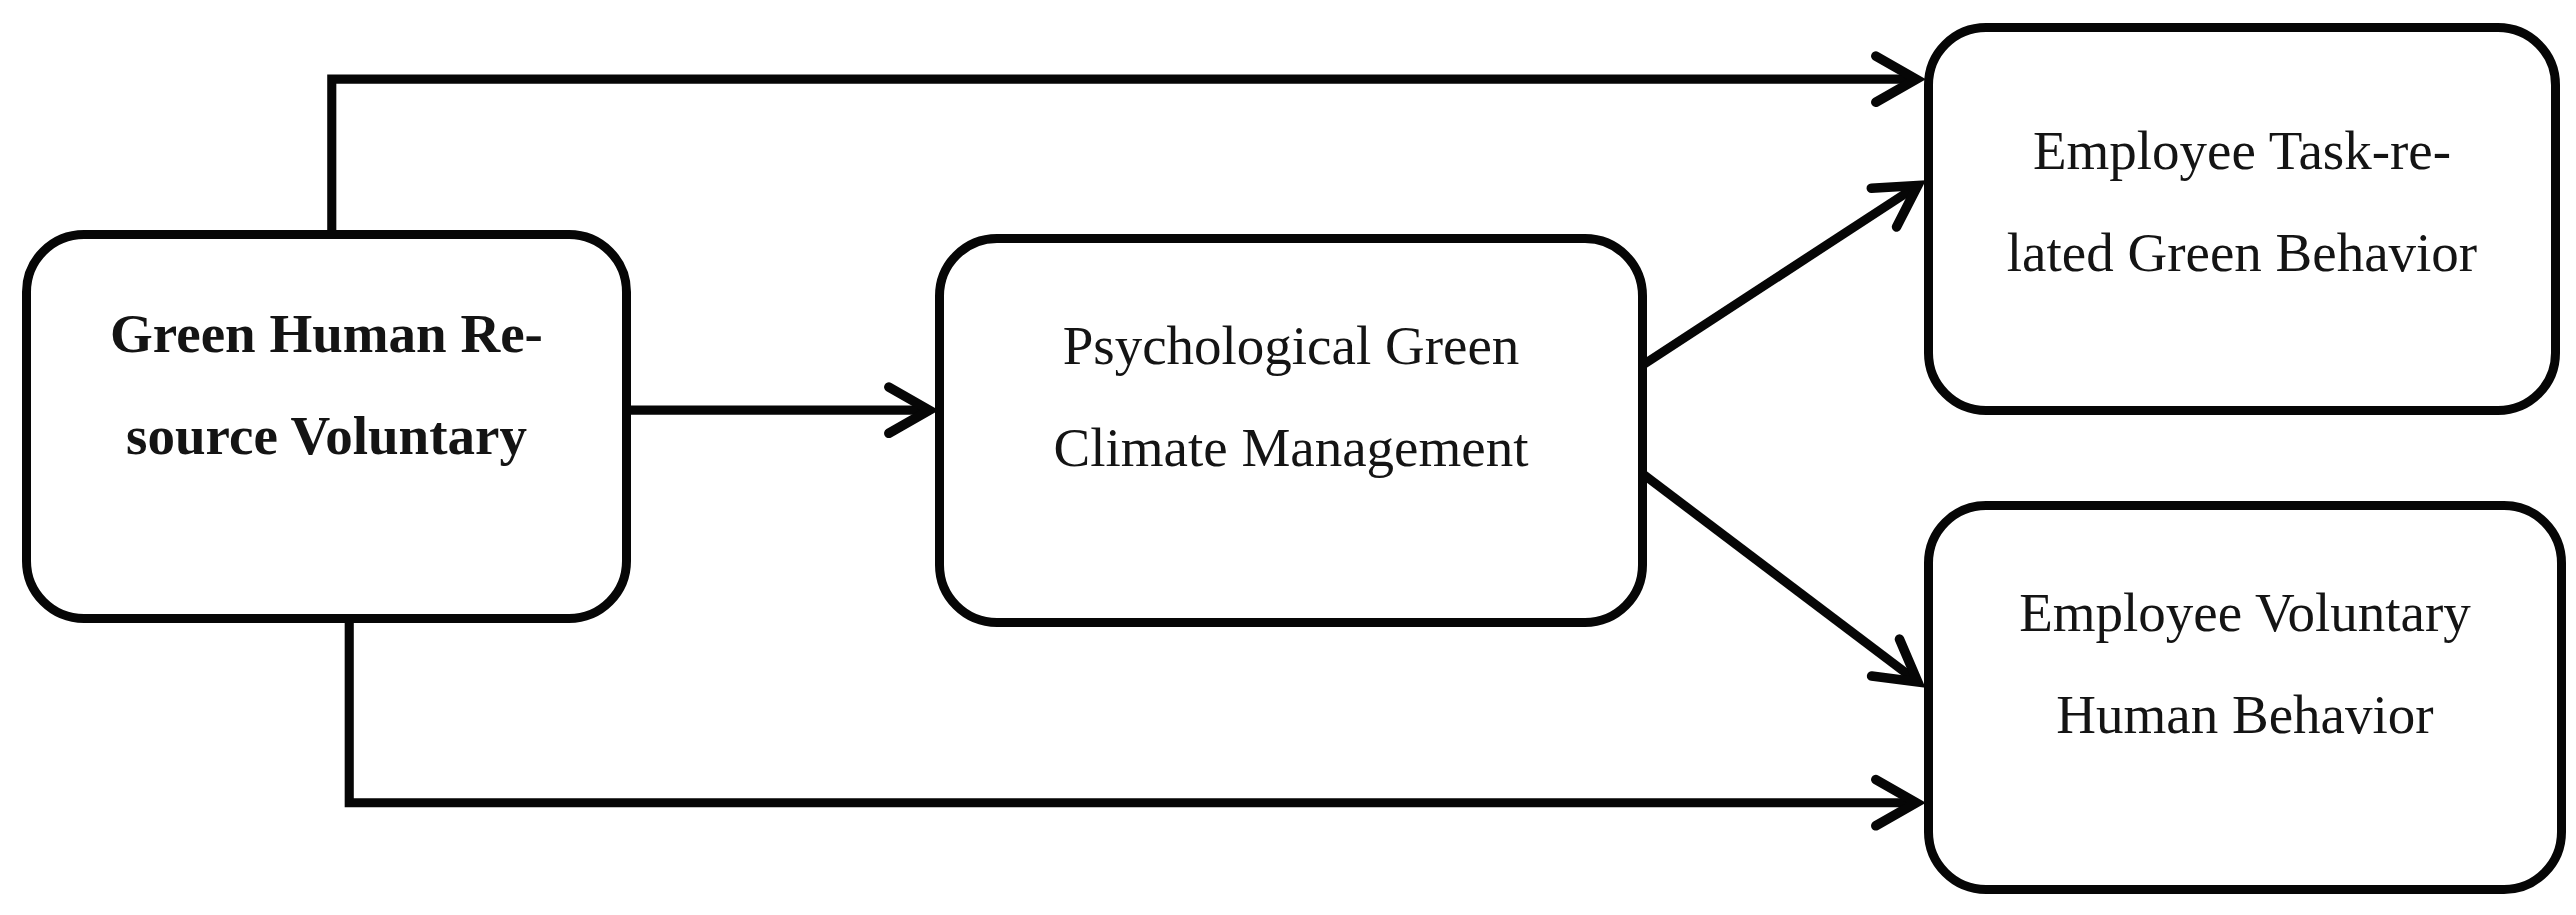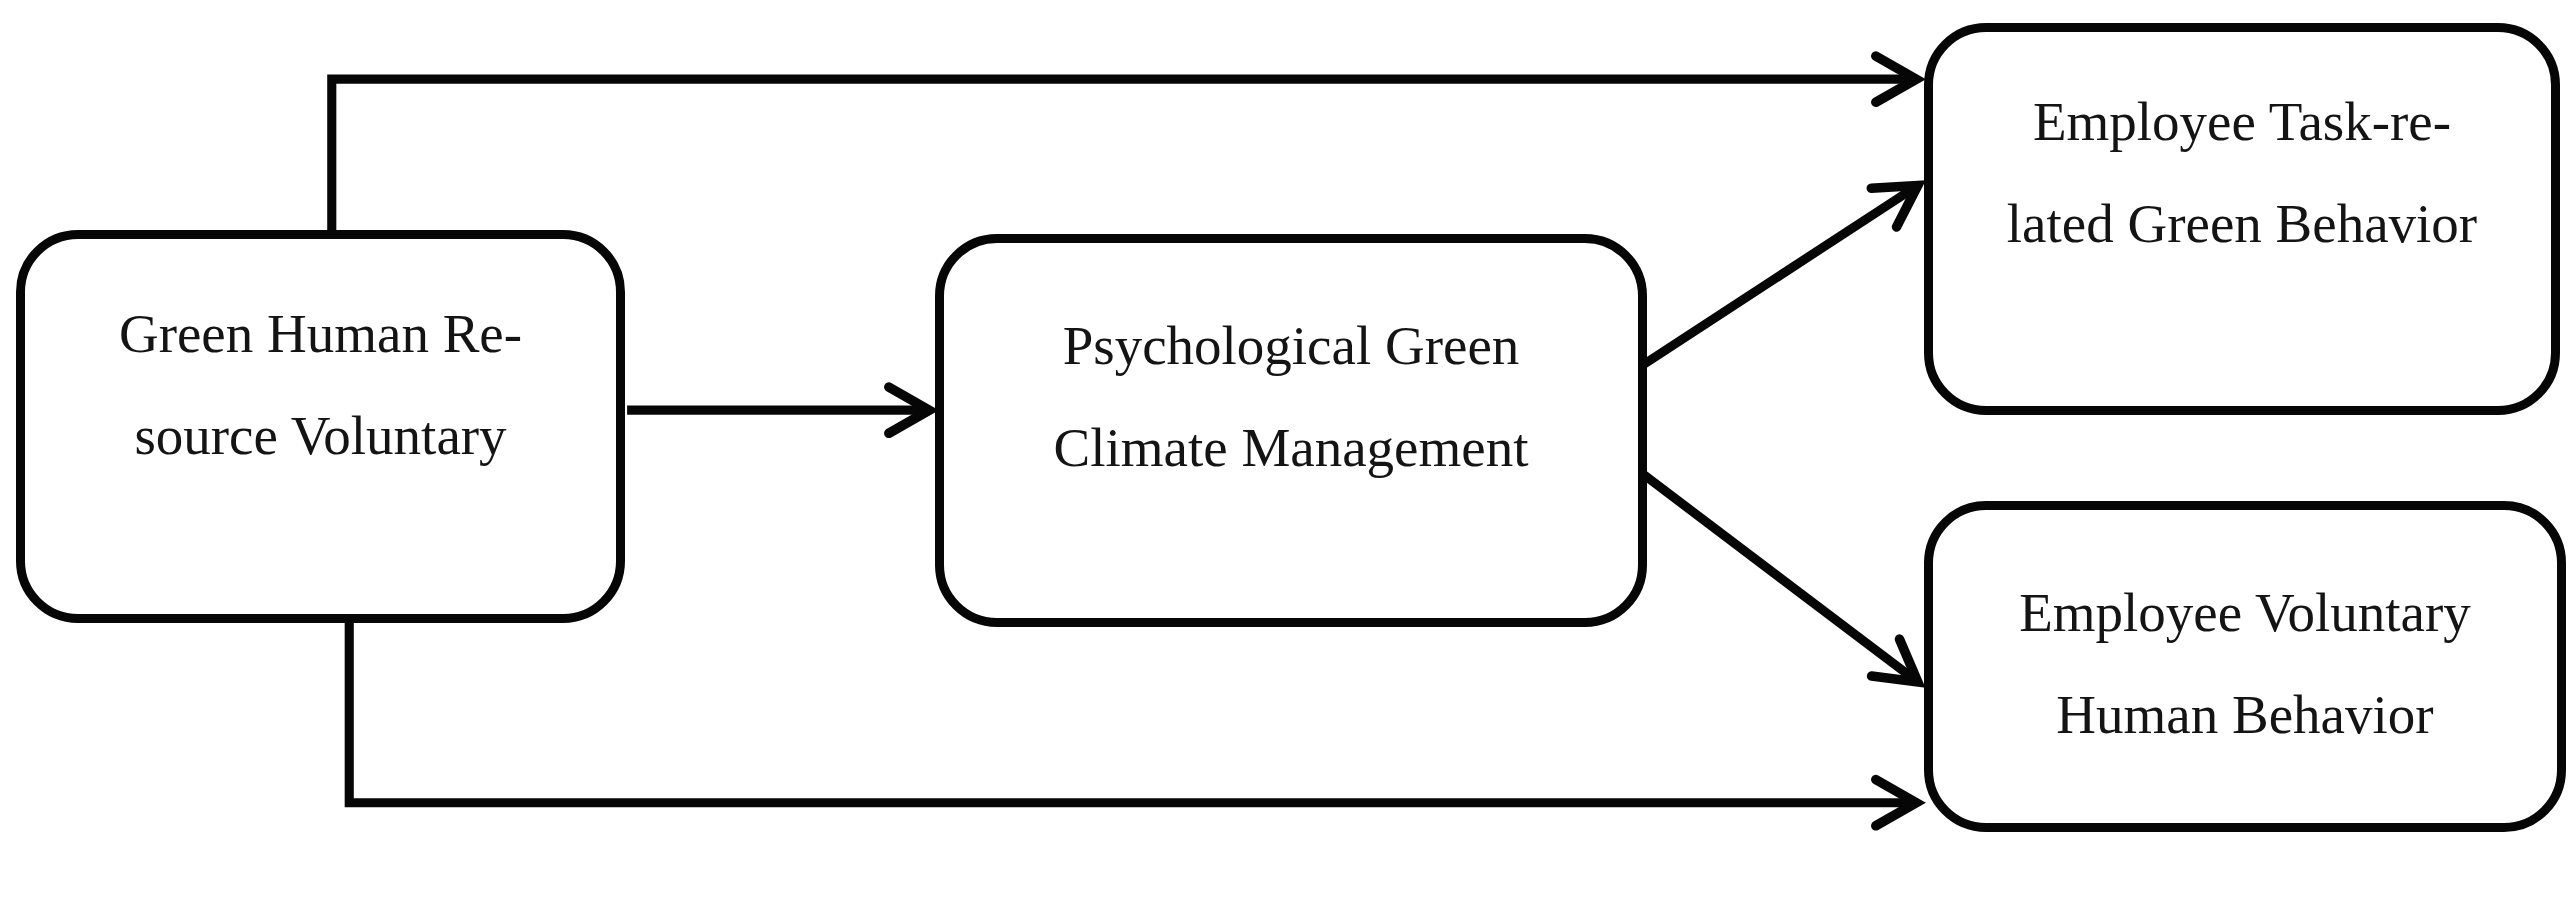--- a/index.html
+++ b/index.html
@@ -30,24 +30,24 @@
     border: 9px solid #060606;
     border-radius: 62px;
     text-align: center;
     color: #141414;
     font-size: 55px;
     line-height: 102px;
   }
   .node .line {
     white-space: nowrap;
   }
-  #node-ghrm { left: 16px;   top: 230px; width: 609px; height: 393px; padding-top: 44px; }
+  #node-ghrm { left: 22px;   top: 230px; width: 609px; height: 393px; padding-top: 44px; font-weight: bold; }
   #node-pgcp { left: 935px; top: 234px; width: 712px; height: 393px; padding-top: 52px; }
-  #node-etgb { left: 1924px; top: 23px;  width: 636px; height: 392px; padding-top: 39px; }
-  #node-evgb { left: 1924px; top: 501px; width: 642px; height: 331px; padding-top: 52px; }
+  #node-etgb { left: 1924px; top: 23px;  width: 636px; height: 392px; padding-top: 68px; }
+  #node-evgb { left: 1924px; top: 501px; width: 642px; height: 393px; padding-top: 52px; }
 </style>
 </head>
 <body>
 
 <div class="stage">
 
   <svg class="edges" width="2576" height="916" viewBox="0 0 3393 1206" xmlns="http://www.w3.org/2000/svg">
     <defs>
       <marker id="arrowhead" viewBox="0 0 30 30" refX="25" refY="15" markerWidth="76" markerHeight="76" markerUnits="userSpaceOnUse" orient="auto">
         <path d="M4 3 L25 15 L4 27" fill="none" stroke="#060606" stroke-width="5" stroke-linecap="round"></path>

